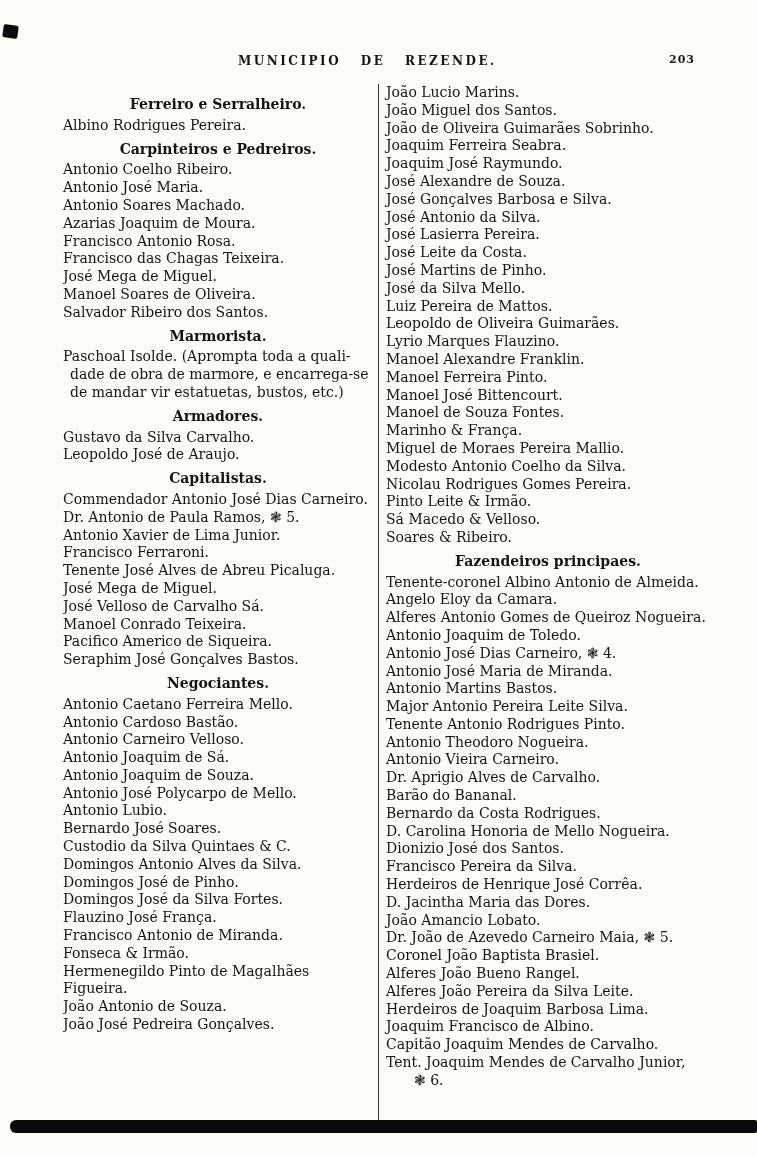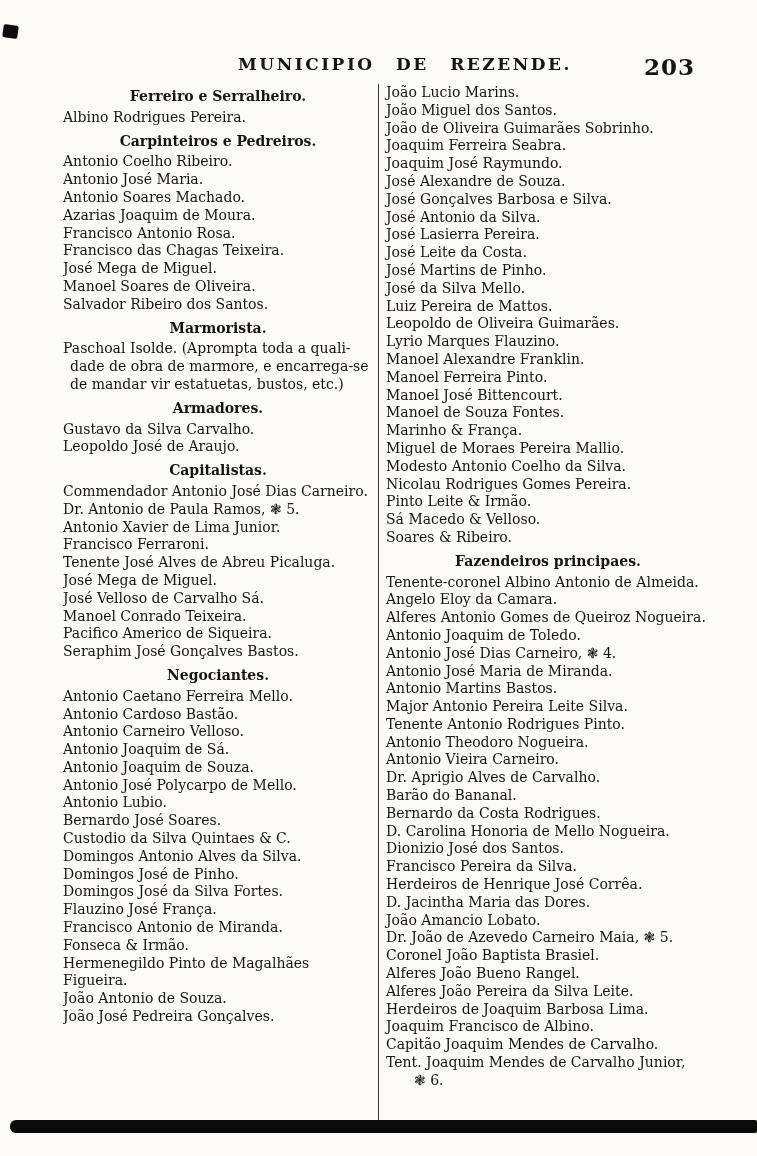--- a/index.html
+++ b/index.html
@@ -23,43 +23,43 @@
     transform: rotate(8deg);
   }
   .scan-bar-bottom {
     position: absolute; left: 10px; right: 0; top: 1120px;
     height: 13px; background: #0a0a0a; border-radius: 6px 2px 2px 6px;
   }
   
   .page-header { position: absolute; top: 54px; left: 0; right: 0; height: 24px; }
   .header-title {
     position: absolute; left: 238px; top: 0;
-    font-weight: bold; font-size: 17px;
+    font-weight: bold; font-size: 12px;
     letter-spacing: 2.5px; word-spacing: 13px;
     white-space: nowrap;
   }
   .page-number {
     position: absolute; right: 62px; top: -1px;
-    font-weight: bold; font-size: 23px; letter-spacing: 1px;
+    font-weight: bold; font-size: 11px; letter-spacing: 1px;
   }
   
   .columns {
     position: absolute; top: 84px; left: 63px; right: 47px; bottom: 26px;
     display: flex; overflow: hidden;
   }
   .column { box-sizing: border-box; overflow: hidden; }
   .column-left  { width: 315px; padding-right: 5px; }
   .column-right { flex: 1; border-left: 1px solid #3a3530; padding-left: 7px; }
   .block { margin: 0; }
   .heading {
     font-weight: bold; text-align: center;
     font-size: 14px; line-height: 17.8px;
     margin: 6px 0 3px;
   }
-  .block:first-child .heading { margin-top: 4px; }
+  .block:first-child .heading { margin-top: 12px; }
   .entry {
     font-size: 14px; line-height: 17.8px;
     white-space: pre-wrap;
   }
 </style>
 </head>
 <body>
 
 <div class="page">
 

